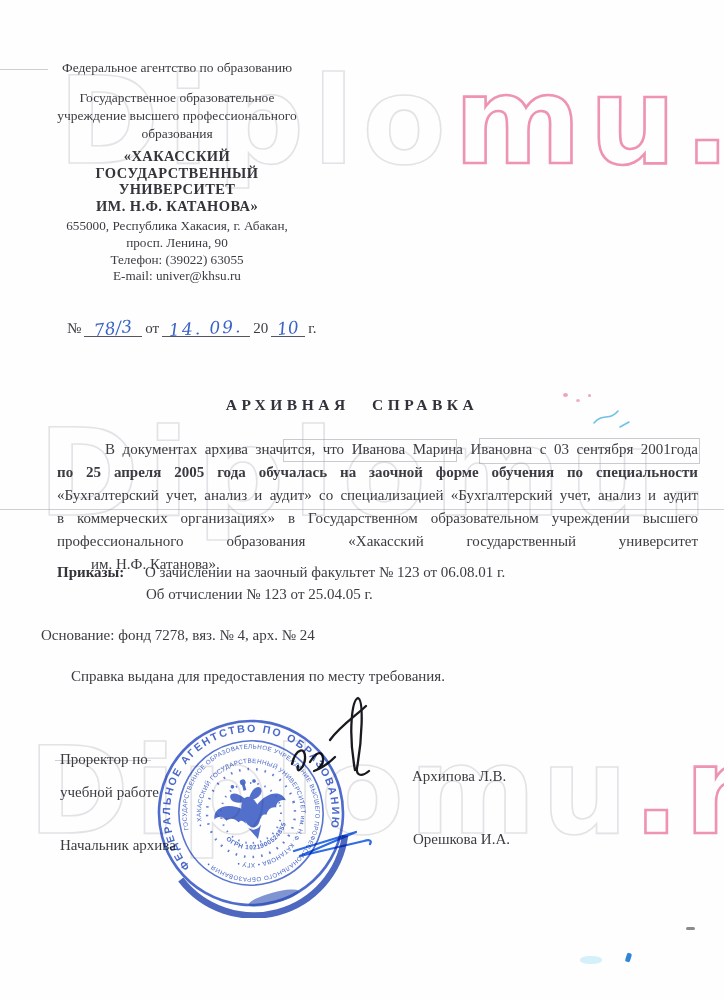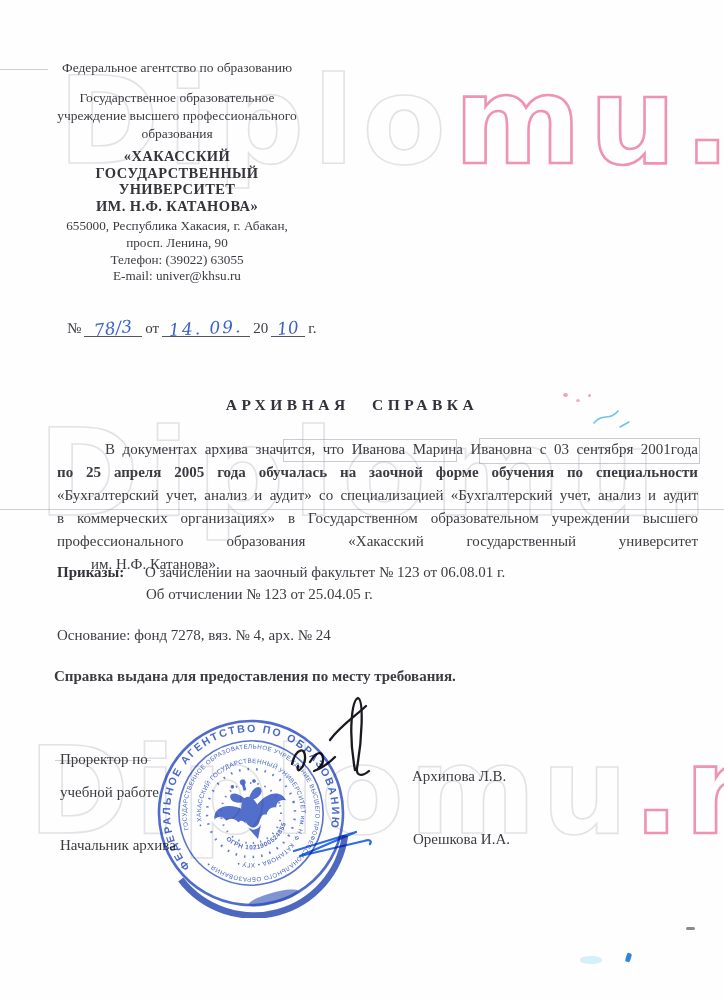--- a/index.html
+++ b/index.html
@@ -99,22 +99,22 @@
   <div class="body-line" style="top:533px;">профессионального образования «Хакасский государственный университет</div>
   <div class="body-line body-last" style="top:556px;margin-left:34px;">им. Н.Ф. Катанова».</div>
 
   <div class="fieldbox" style="left:283px;top:439px;width:172px;height:21px;"></div>
   <div class="fieldbox" style="left:479px;top:438px;width:219px;height:24px;"></div>
 
   <div class="orow olabel" style="left:57px;top:564px;">Приказы:</div>
   <div class="orow" style="left:145px;top:564px;text-align:right;">О зачислении на заочный факультет № 123 от 06.08.01 г.</div>
   <div class="orow" style="left:146px;top:586px;">Об отчислении № 123 от 25.04.05 г.</div>
 
-  <div class="orow" style="left:57px;top:627px;text-align:right;">Основание: фонд 7278, вяз. № 4, арх. № 24</div>
-  <div class="orow" style="left:54px;top:668px;font-weight:bold;">Справка выдана для предоставления по месту требования.</div>
+  <div class="orow" style="left:41px;top:627px;text-align:right;">Основание: фонд 7278, вяз. № 4, арх. № 24</div>
+  <div class="orow" style="left:71px;top:668px;">Справка выдана для предоставления по месту требования.</div>
 
   <div class="sig-text" style="left:60px;top:751px;">Проректор по</div>
   <div class="sig-text" style="left:60px;top:784px;">учебной работе</div>
   <div class="sig-text" style="left:412px;top:768px;">Архипова Л.В.</div>
   <div class="sig-text" style="left:60px;top:837px;">Начальник архива</div>
   <div class="sig-text" style="left:413px;top:831px;">Орешкова И.А.</div>
 
   <svg id="stamp" width="210" height="210" viewBox="-105 -105 210 210">
     <g transform="rotate(-15)" stroke="#2b4fc2" fill="none" stroke-width="2">
       <circle r="92" stroke-width="2.6" opacity=".9"></circle>

